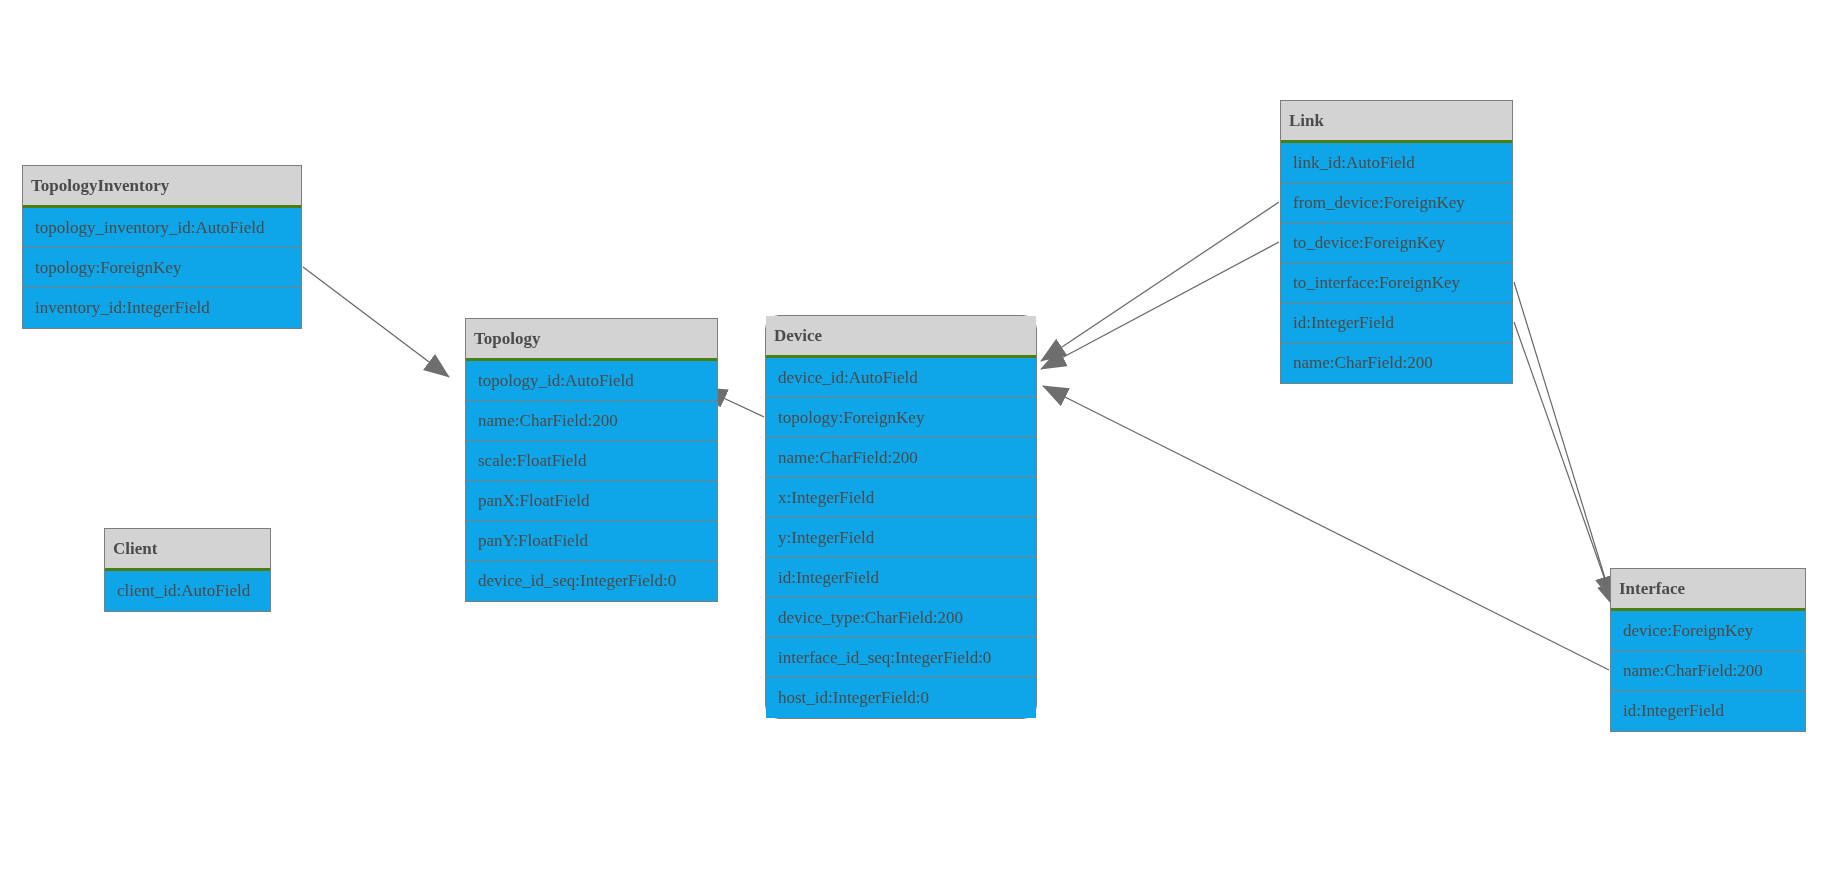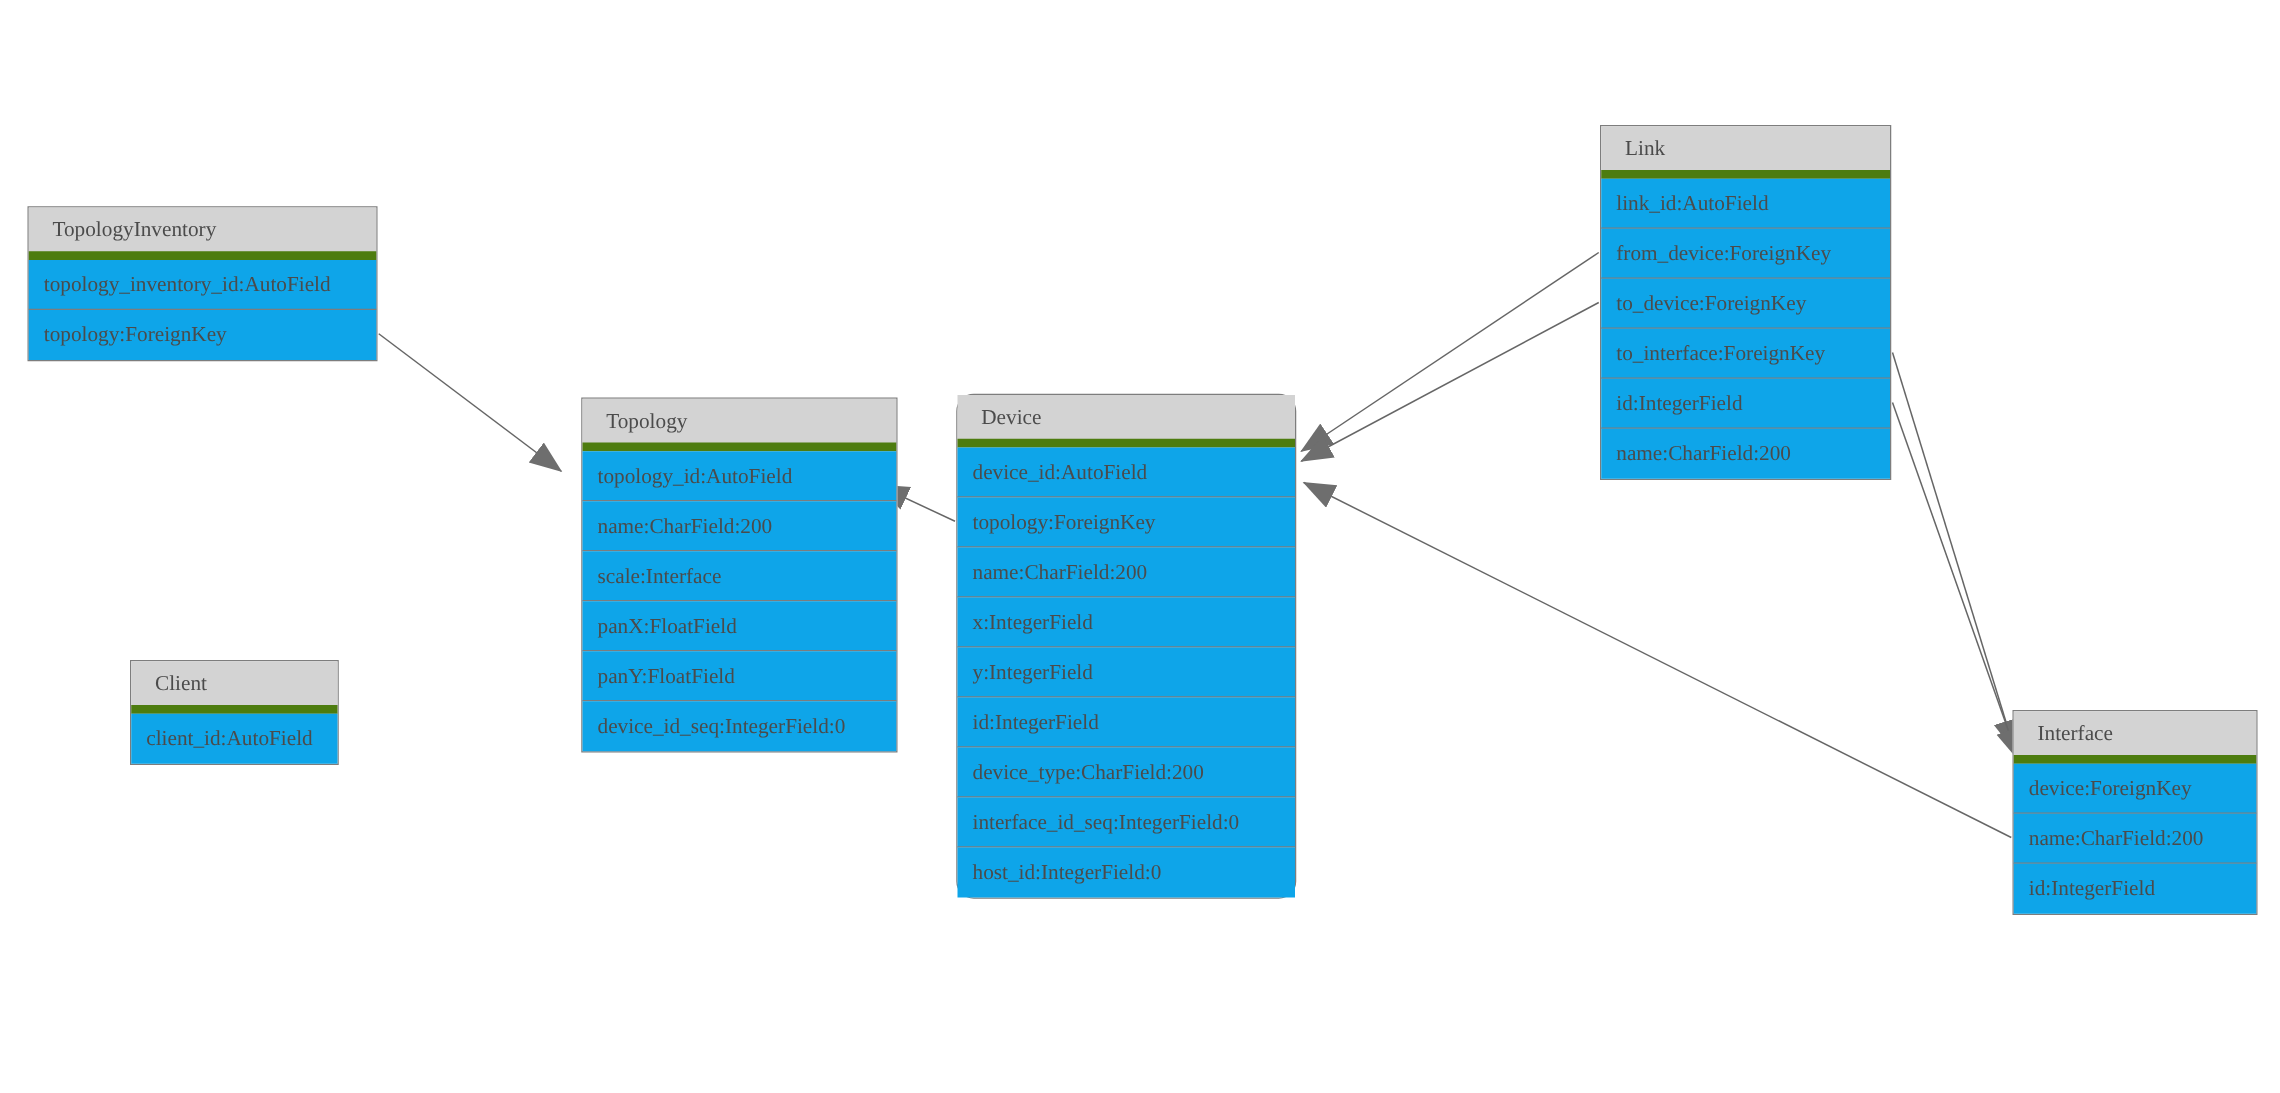--- a/index.html
+++ b/index.html
@@ -28,26 +28,27 @@
     box-sizing: border-box;
     border: 1.5px solid #7d7d7d;
     background: #ffffff;
     color: #4b4b4b;
     font-size: 17px;
   }
   .entity .title {
     box-sizing: border-box;
     height: 42px;
     background: #d3d3d3;
-    border-bottom: 7px solid #4d7c0f;
+    border-bottom: 3px solid #4d7c0f;
     display: flex;
     align-items: center;
-    padding-left: 19px;
+    padding-left: 8px;
     white-space: nowrap;
     overflow: hidden;
+    font-weight: bold;
   }
   .entity .field {
     box-sizing: border-box;
     height: 40px;
     display: flex;
     align-items: center;
     padding-left: 12px;
     border-bottom: 1px solid #7d7d7d;
     white-space: nowrap;
     overflow: hidden;
@@ -73,30 +74,31 @@
       <line x1="1279" y1="242" x2="1041" y2="369" stroke="#666666" stroke-width="1.2" marker-end="url(#arrow)"></line>
       <line x1="1609" y1="670" x2="1043" y2="386" stroke="#666666" stroke-width="1.2" marker-end="url(#arrow)"></line>
       <line x1="1514" y1="282" x2="1612" y2="601" stroke="#666666" stroke-width="1.2" marker-end="url(#arrow)"></line>
       <line x1="1514" y1="322" x2="1615" y2="608" stroke="#666666" stroke-width="1.2" marker-end="url(#arrow)"></line>
     </svg>
   <div id="entities">
       <div class="entity" style="left: 22px; top: 165px; width: 280px;">
         <div class="title">TopologyInventory</div>
         <div class="field">topology_inventory_id:AutoField</div>
         <div class="field">topology:ForeignKey</div>
+        <div class="field">inventory_id:IntegerField</div>
       </div>
       <div class="entity" style="left: 80px; top: 528px; width: 167px; margin-left: 24px;">
         <div class="title">Client</div>
         <div class="field">client_id:AutoField</div>
       </div>
       <div class="entity" style="left: 465px; top: 318px; width: 253px;">
         <div class="title">Topology</div>
         <div class="field">topology_id:AutoField</div>
         <div class="field">name:CharField:200</div>
-        <div class="field">scale:Interface</div>
+        <div class="field">scale:FloatField</div>
         <div class="field">panX:FloatField</div>
         <div class="field">panY:FloatField</div>
         <div class="field">device_id_seq:IntegerField:0</div>
       </div>
       <div class="entity" style="left: 765px; top: 315px; width: 272px; border-radius: 14px;">
         <div class="title">Device</div>
         <div class="field">device_id:AutoField</div>
         <div class="field">topology:ForeignKey</div>
         <div class="field">name:CharField:200</div>
         <div class="field">x:IntegerField</div>

